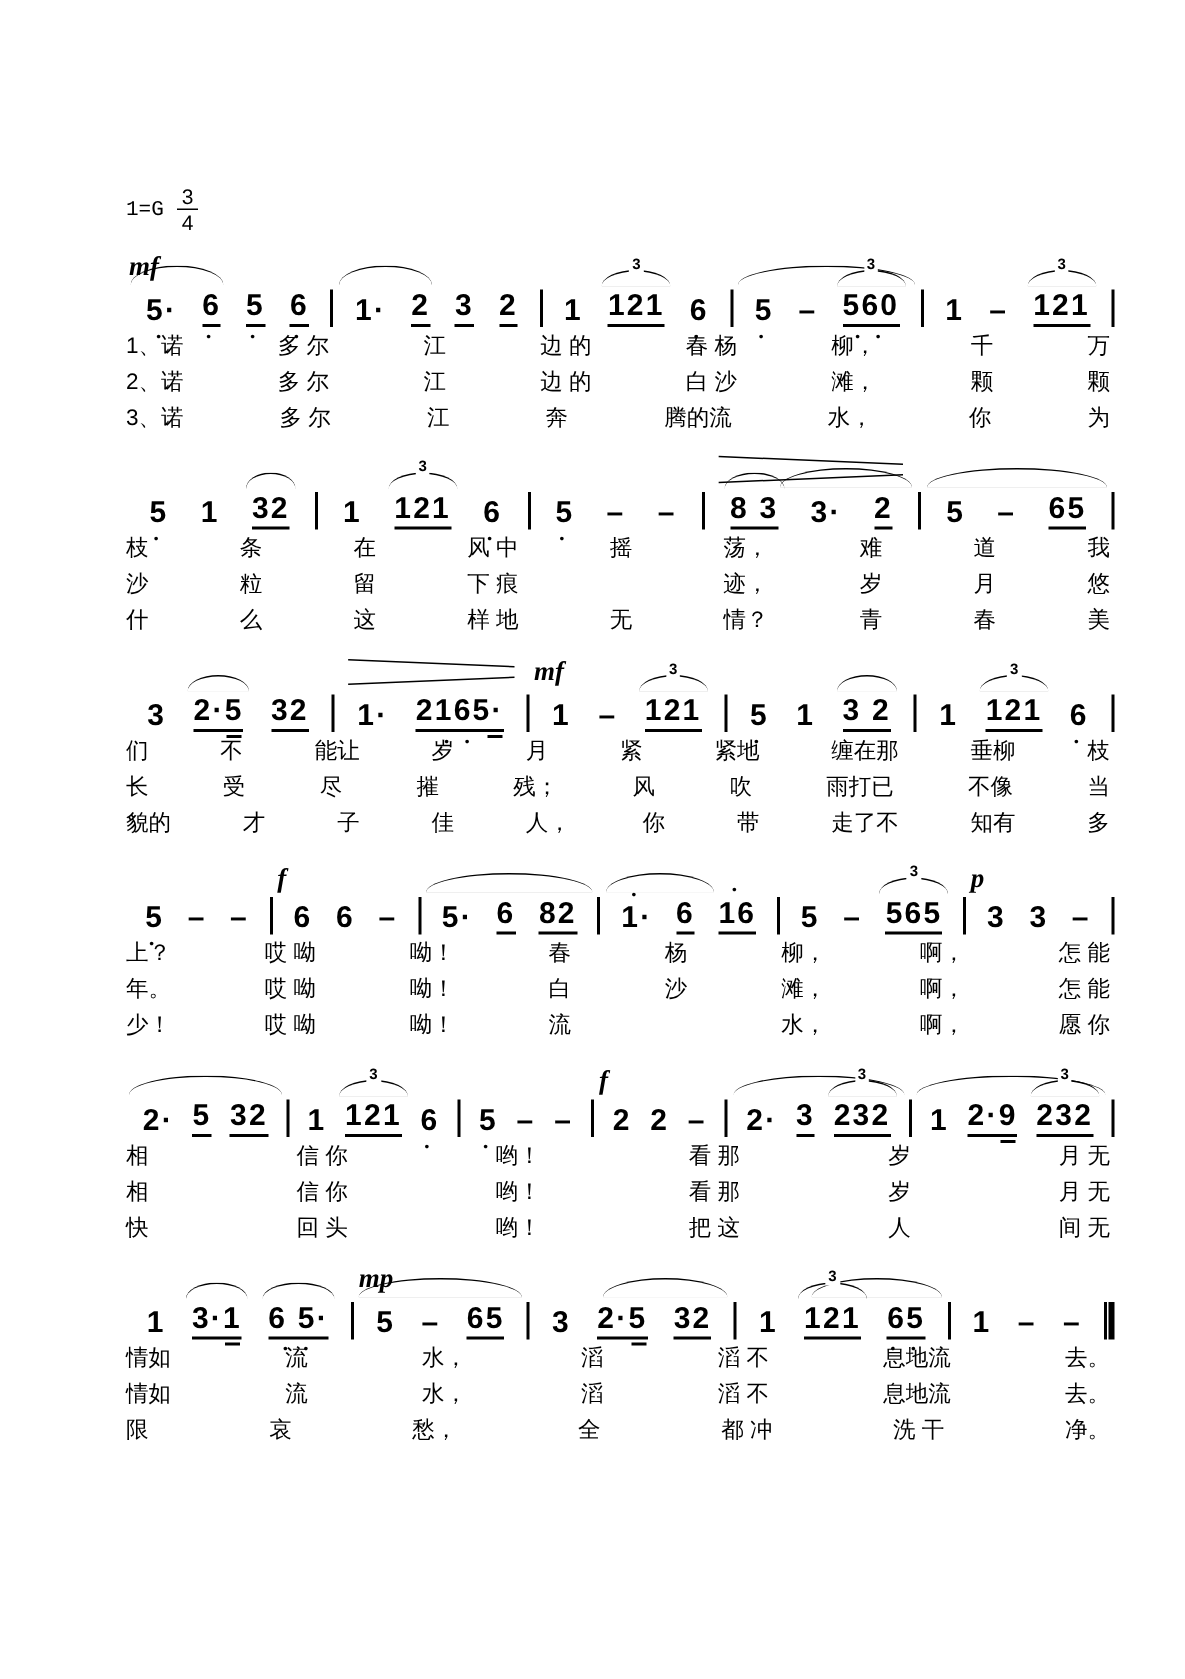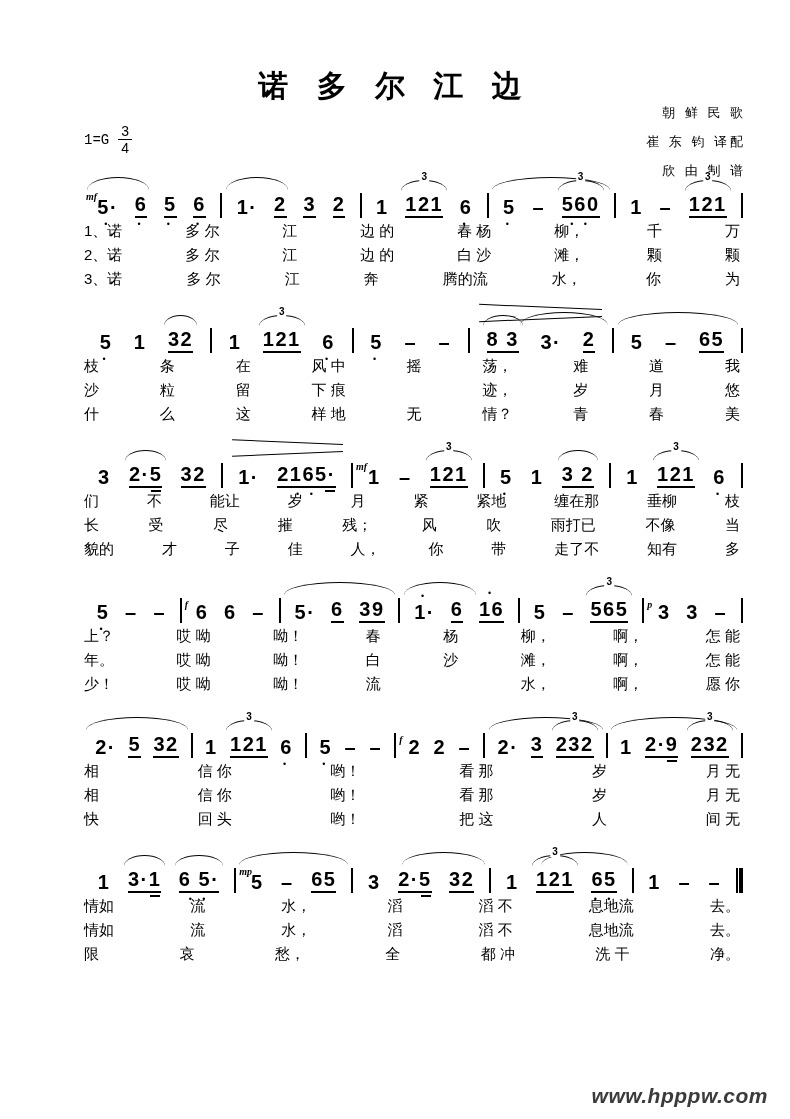--- a/index.html
+++ b/index.html
@@ -34,21 +34,21 @@
           letter-spacing:4px;white-space:pre;}
   .lo{bottom:-9px;}
   .hi{top:-8px;}
   .arc{position:absolute;top:-13px;left:-4px;right:-4px;height:10px;
        border-top:1.6px solid #000;border-radius:50% 50% 0 0/100% 100% 0 0;}
   .marc{position:absolute;top:-16px;height:12px;
         border-top:1.6px solid #000;border-radius:50% 50% 0 0/100% 100% 0 0;}
   .tri{position:absolute;top:-21px;left:50%;transform:translateX(-50%);
        font-size:10px;font-weight:bold;background:#fff;padding:0 2px;line-height:10px;}
   .dyn{position:absolute;top:-23px;left:2px;font-family:"Liberation Serif",serif;
-       font-style:italic;font-weight:bold;font-size:10px;line-height:14px;margin-top:20px;}
+       font-style:italic;font-weight:bold;font-size:18px;line-height:14px;}
   .decresc{position:absolute;top:-19px;left:6%;right:6%;height:8px;}
   .decresc:before,.decresc:after{content:"";position:absolute;left:0;right:0;height:0;
        border-top:1.2px solid #000;}
   .decresc:before{top:0;transform:rotate(2.4deg);transform-origin:right center;}
   .decresc:after{bottom:0;transform:rotate(-2.4deg);transform-origin:right center;}
   .bar{width:2px;background:#000;height:25px;flex:0 0 auto;margin:0 1px;}
   .bar.final{width:7px;background:transparent;border-left:2px solid #000;border-right:4px solid #000;box-sizing:border-box;}
 
   .lyr{display:flex;justify-content:space-between;font-size:15px;line-height:23px;
        margin-top:1px;padding-right:4px;}
@@ -56,27 +56,21 @@
   .seg{white-space:pre;min-width:15px;}
 
   .watermark{position:absolute;right:22px;top:1084px;font-size:21px;font-weight:bold;
              font-style:italic;color:#3b3b3b;letter-spacing:0.5px;}
 </style>
 </head>
 <body>
 
 <div class="page">
 
-  <div class="title">诺 多 尔 江 边</div>
-
-  <div class="credits">
-    <div>朝 鲜 民 歌</div>
-    <div>崔 东 钧 译配</div>
-    <div>欣 由 制 谱</div>
-  </div>
+
 
   <div class="keysig">
     <span>1=G</span>
     <span class="frac">
       <span class="numr">3</span>
       <span class="den">4</span>
     </span>
   </div>
 
   <div id="score">
@@ -303,21 +297,21 @@
             <span class="dyn">f</span>
             <span class="grp"><span class="num">6</span></span>
             <span class="grp"><span class="num">6</span></span>
             <span class="grp"><span class="num">–</span></span>
           </div>
           <div class="bar"></div>
           <div class="measure" style="flex-grow: 3;">
             <span class="marc" style="left: 2%; right: 2%;"></span>
             <span class="grp"><span class="num">5·</span></span>
             <span class="grp"><span class="num u1">6</span></span>
-            <span class="grp"><span class="num u1">39</span></span>
+            <span class="grp"><span class="num u1">82</span></span>
           </div>
           <div class="bar"></div>
           <div class="measure" style="flex-grow: 3;">
             <span class="marc" style="left: 2%; right: 35.3333%;"></span>
             <span class="grp"><span class="num">1·</span><span class="hi">•</span></span>
             <span class="grp"><span class="num u1">6</span></span>
             <span class="grp"><span class="num u1">16</span><span class="hi">•</span></span>
           </div>
           <div class="bar"></div>
           <div class="measure" style="flex-grow: 3;">
@@ -493,14 +487,13 @@
           <span class="seg">哀</span>
           <span class="seg">愁，</span>
           <span class="seg">全</span>
           <span class="seg">都 冲</span>
           <span class="seg">洗 干</span>
           <span class="seg">净。</span>
         </div>
       </div>
     </div>
 
-  <div class="watermark">www.hpppw.com</div>
 </div>
 
 </body></html>

